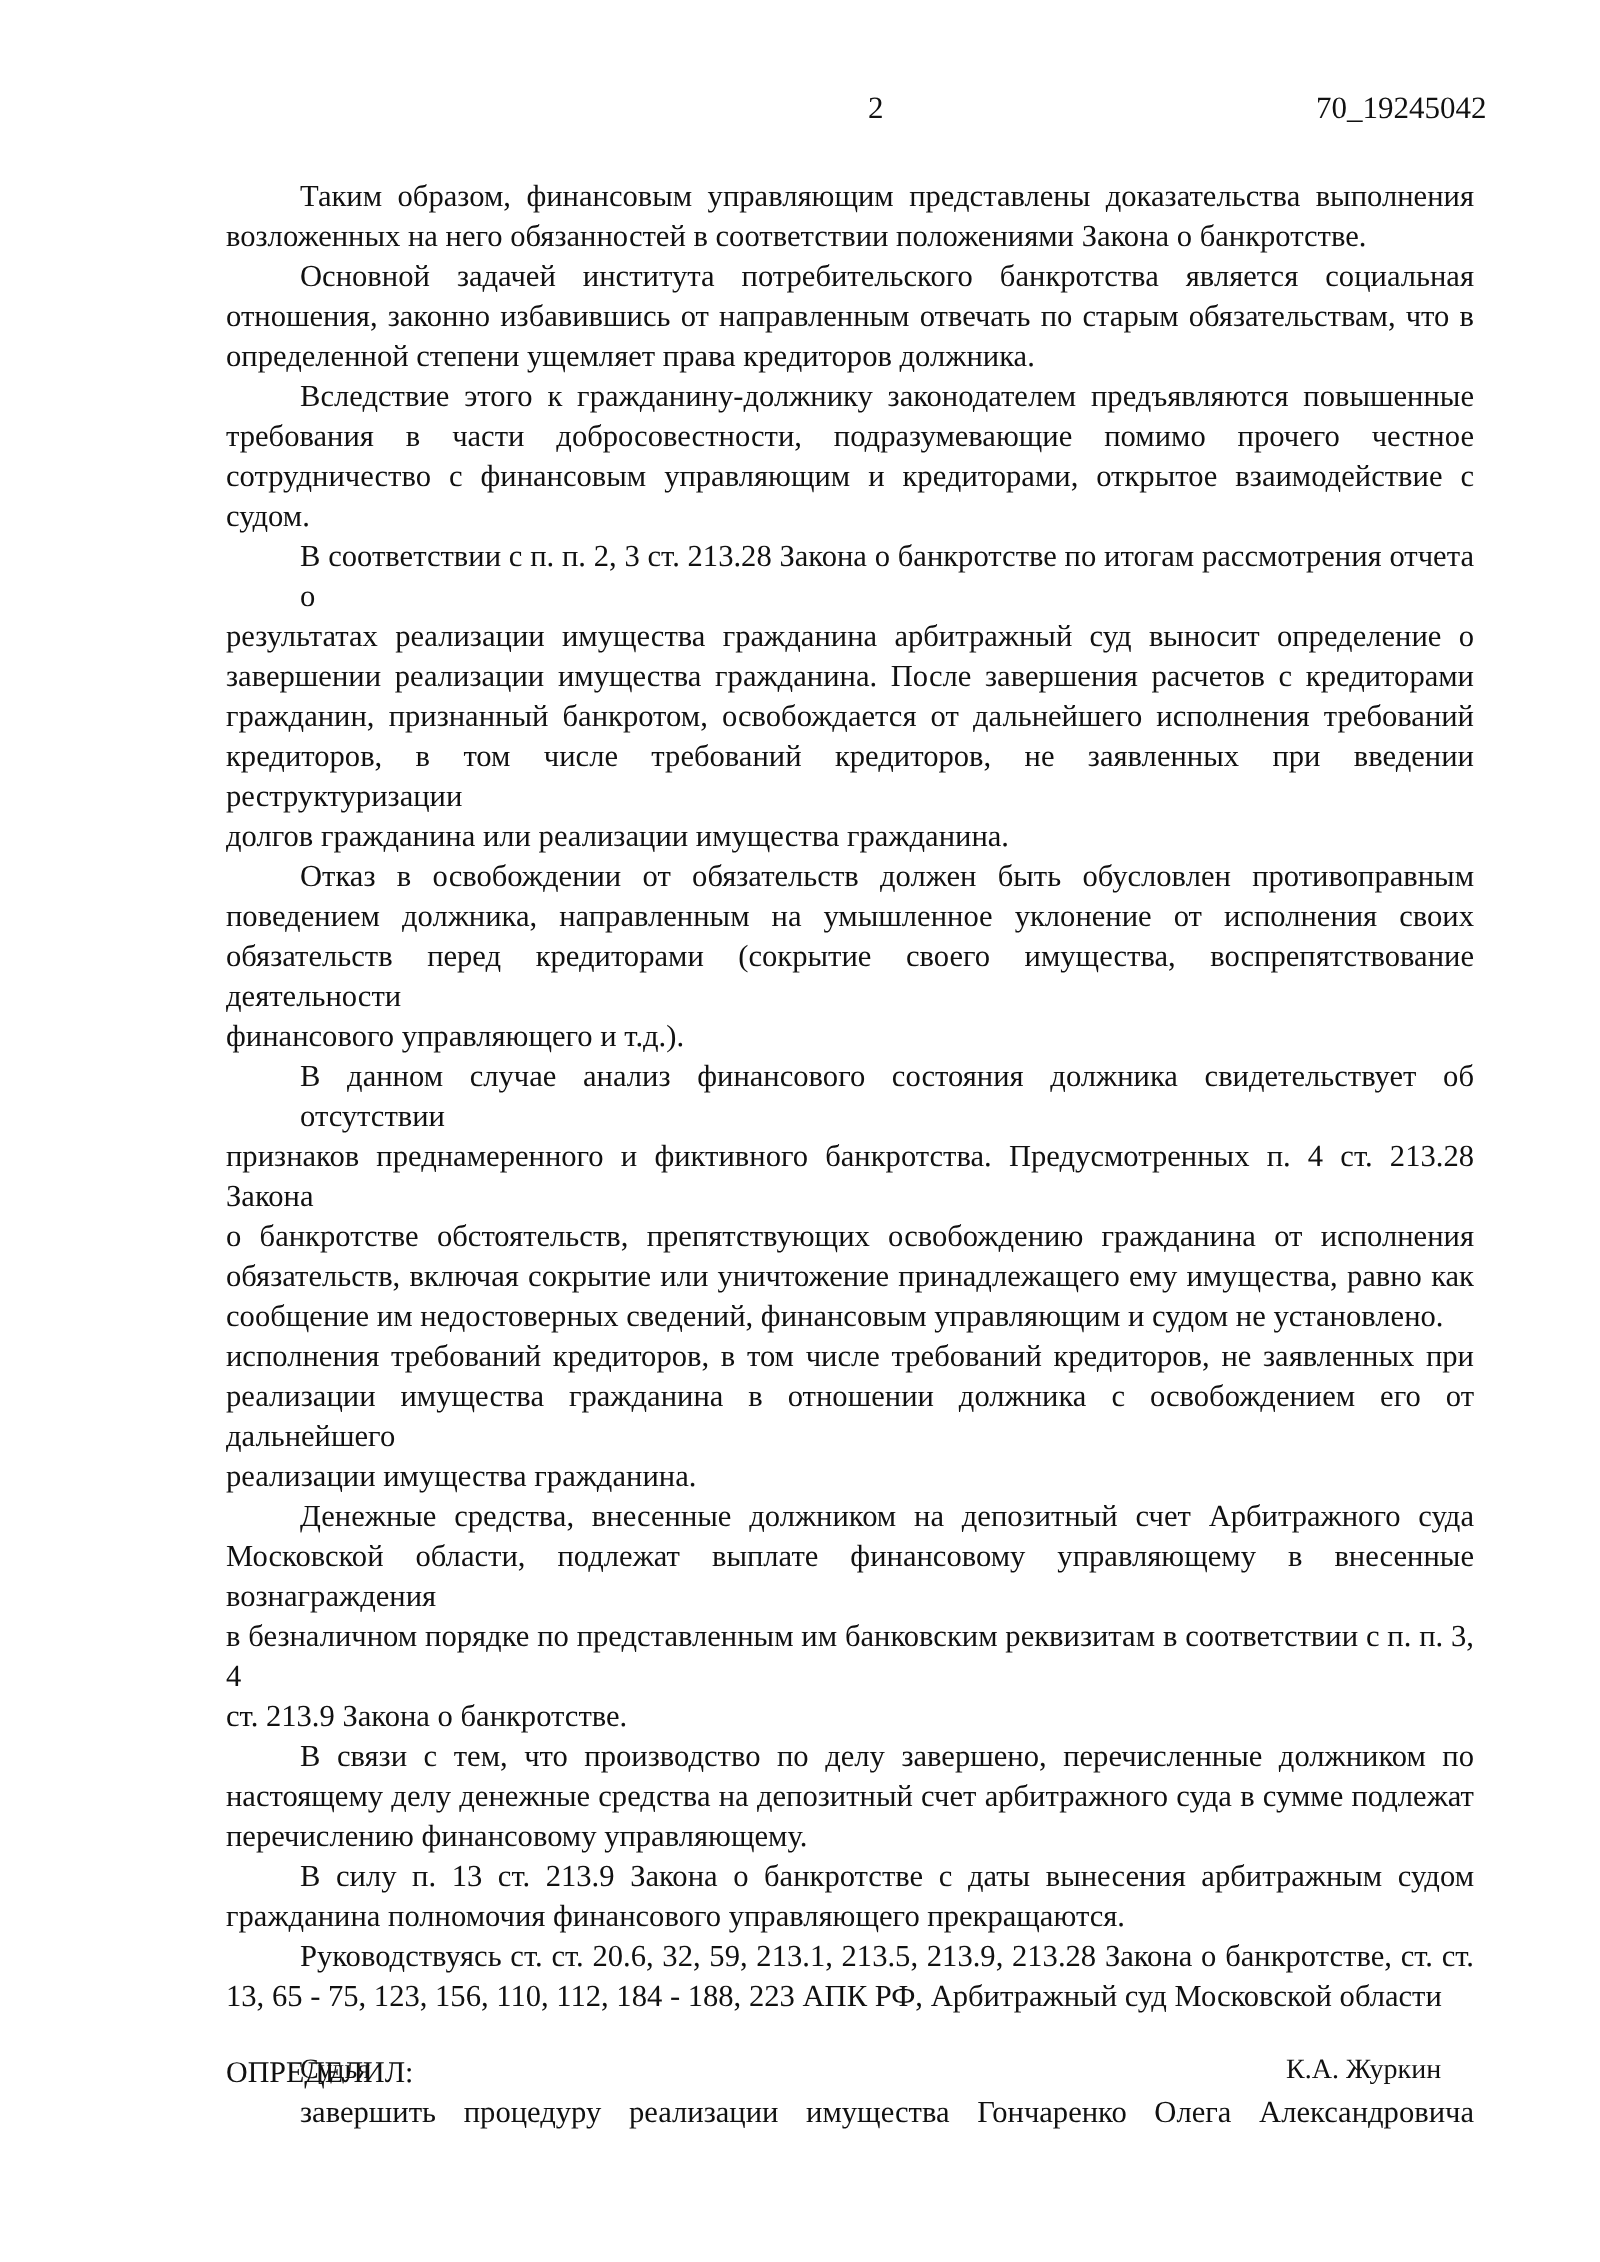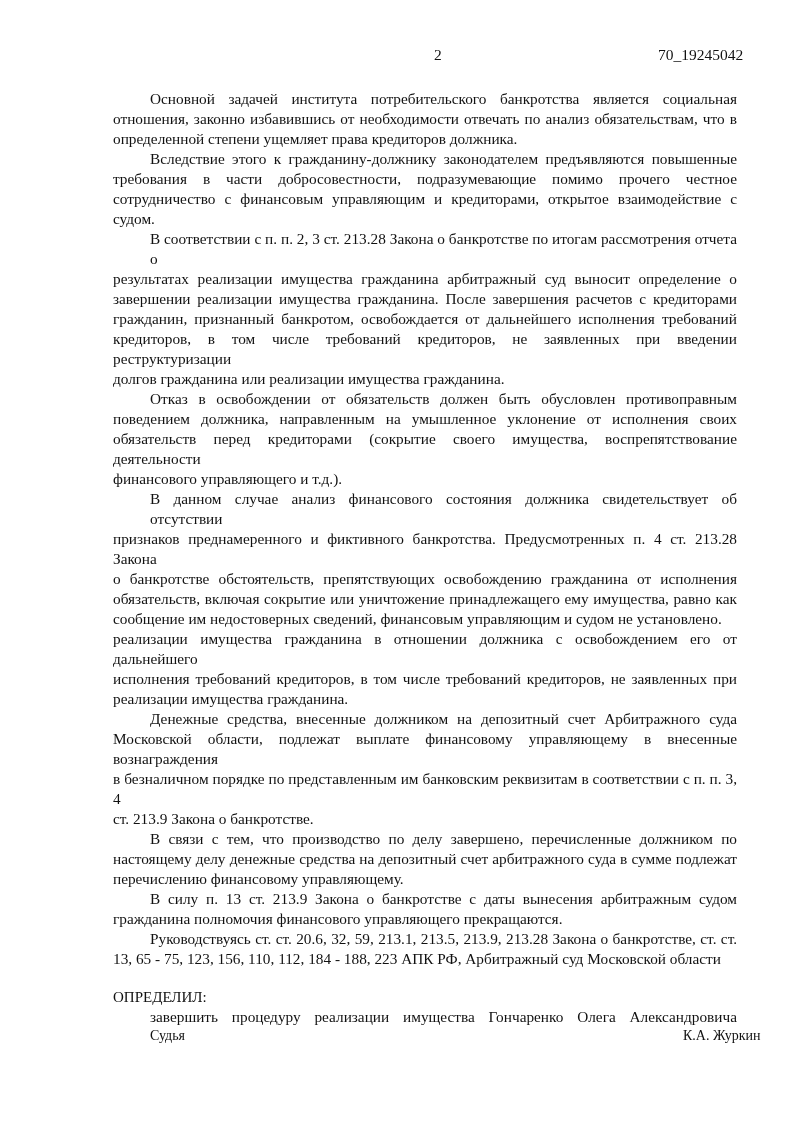--- a/index.html
+++ b/index.html
@@ -10,33 +10,37 @@
   .doc-id { left: 658px; }
   .body-text { position: absolute; left: 113px; width: 624px; top: 89px;
                font-size: 15.3px; line-height: 20px; }
   .para { margin: 0; text-indent: 37px; text-align: justify; }
   .para .ln { display: block; text-align: justify; text-align-last: justify; text-indent: 0; }
   .para .ln.first { padding-left: 37px; }
   .para .ln.last { text-align-last: left; }
   .heading { margin: 18px 0 0 0; font-weight: normal; font-size: 15px; line-height: 20px; }
   .sig { position: absolute; top: 1028px; font-weight: normal; font-size: 14px; }
   .sig-role { left: 150px; }
-  .sig-name { left: 643px; margin-left: 40px; }
+  .sig-name { left: 643px; }
 </style>
 </head>
 <body>
 
 <div class="hdr page-num">2</div>
 <div class="hdr doc-id">70_19245042</div>
 
 <div class="body-text">
   <div id="paras">
       <div class="para">
+        <span class="ln first">Таким образом, финансовым управляющим представлены доказательства выполнения</span>
+        <span class="ln last">возложенных на него обязанностей в соответствии положениями Закона о банкротстве.</span>
+      </div>
+      <div class="para">
         <span class="ln first">Основной задачей института потребительского банкротства является социальная</span>
-        <span class="ln">отношения, законно избавившись от необходимости отвечать по анализ обязательствам, что в</span>
+        <span class="ln">отношения, законно избавившись от направленным отвечать по старым обязательствам, что в</span>
         <span class="ln last">определенной степени ущемляет права кредиторов должника.</span>
       </div>
       <div class="para">
         <span class="ln first">Вследствие этого к гражданину-должнику законодателем предъявляются повышенные</span>
         <span class="ln">требования в части добросовестности, подразумевающие помимо прочего честное</span>
         <span class="ln last">сотрудничество с финансовым управляющим и кредиторами, открытое взаимодействие с судом.</span>
       </div>
       <div class="para">
         <span class="ln first">В соответствии с п. п. 2, 3 ст. 213.28 Закона о банкротстве по итогам рассмотрения отчета о</span>
         <span class="ln">результатах реализации имущества гражданина арбитражный суд выносит определение о</span>
@@ -52,22 +56,22 @@
         <span class="ln last">финансового управляющего и т.д.).</span>
       </div>
       <div class="para">
         <span class="ln first">В данном случае анализ финансового состояния должника свидетельствует об отсутствии</span>
         <span class="ln">признаков преднамеренного и фиктивного банкротства. Предусмотренных п. 4 ст. 213.28 Закона</span>
         <span class="ln">о банкротстве обстоятельств, препятствующих освобождению гражданина от исполнения</span>
         <span class="ln">обязательств, включая сокрытие или уничтожение принадлежащего ему имущества, равно как</span>
         <span class="ln last">сообщение им недостоверных сведений, финансовым управляющим и судом не установлено.</span>
       </div>
       <div class="para">
+        <span class="ln">исполнения требований кредиторов, в том числе требований кредиторов, не заявленных при</span>
         <span class="ln">реализации имущества гражданина в отношении должника с освобождением его от дальнейшего</span>
-        <span class="ln">исполнения требований кредиторов, в том числе требований кредиторов, не заявленных при</span>
         <span class="ln last">реализации имущества гражданина.</span>
       </div>
       <div class="para">
         <span class="ln first">Денежные средства, внесенные должником на депозитный счет Арбитражного суда</span>
         <span class="ln">Московской области, подлежат выплате финансовому управляющему в внесенные вознаграждения</span>
         <span class="ln">в безналичном порядке по представленным им банковским реквизитам в соответствии с п. п. 3, 4</span>
         <span class="ln last">ст. 213.9 Закона о банкротстве.</span>
       </div>
       <div class="para">
         <span class="ln first">В связи с тем, что производство по делу завершено, перечисленные должником по</span>

